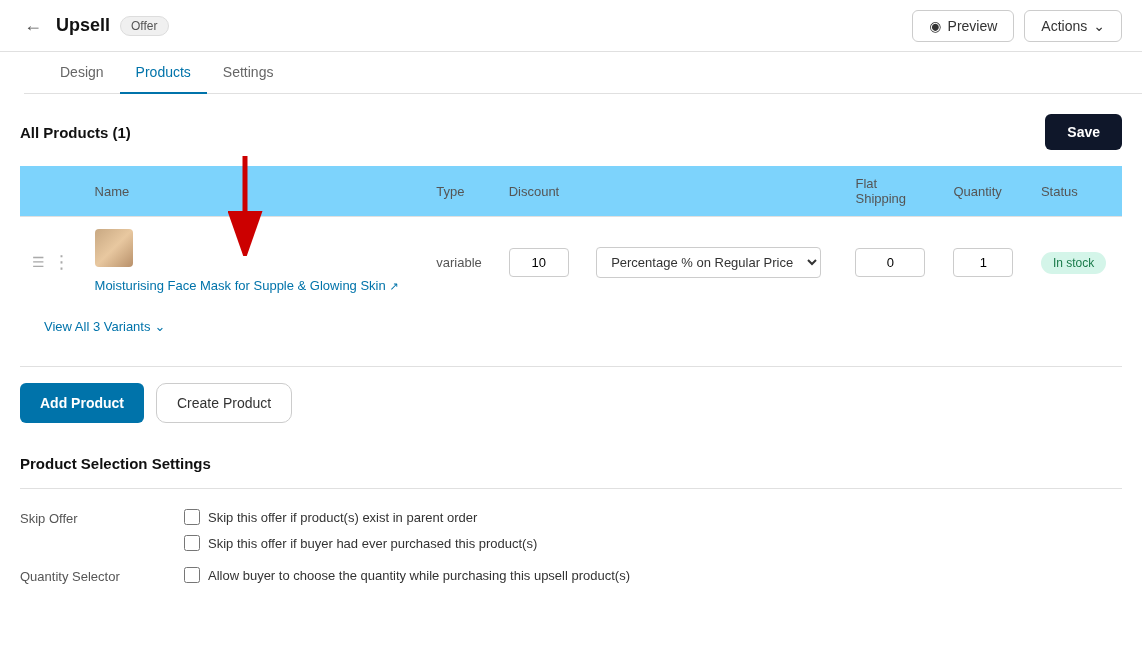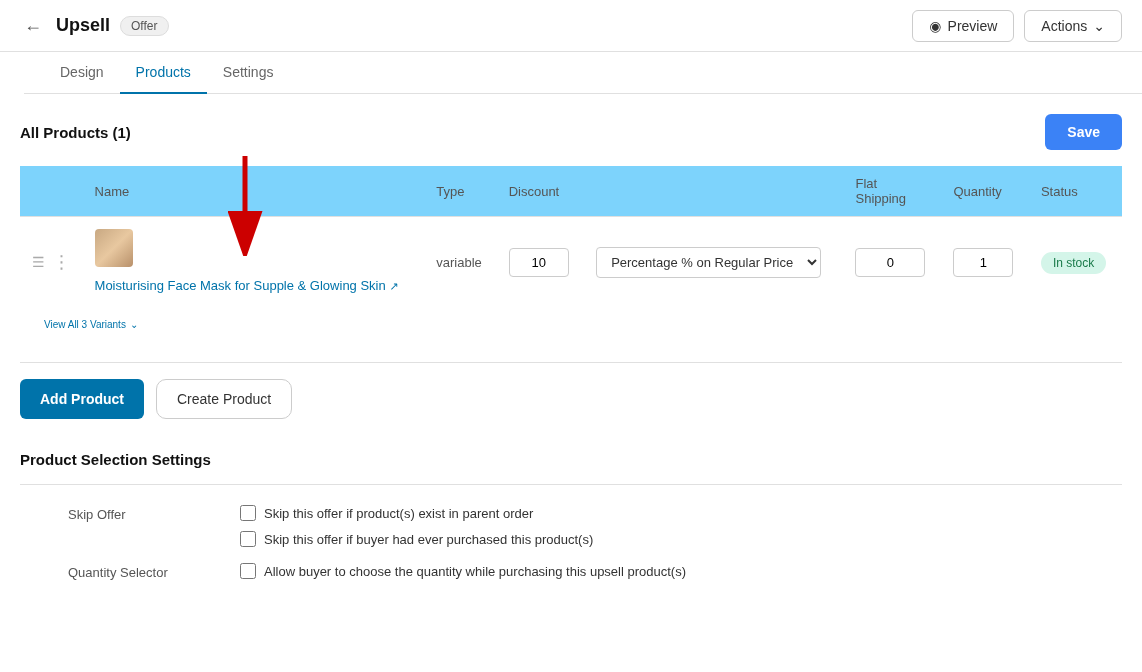--- a/index.html
+++ b/index.html
@@ -40,21 +40,21 @@
     
     .main { padding: 20px; }
 
     
     .products-header {
       display: flex; justify-content: space-between; align-items: center;
       margin-bottom: 16px;
     }
     .products-title { font-size: 15px; font-weight: 600; color: #111; }
     .btn-save {
-      background: #3b82f6; color: #fff; border: none; border-radius: 6px;
+      background: #0f172a; color: #fff; border: none; border-radius: 6px;
       padding: 10px 22px; cursor: pointer; font-size: 14px; font-weight: 600;
     }
 
     
     .products-table { width: 100%; border-collapse: collapse; }
     .table-head { background: #7dd3fc; }
     .table-head th {
       padding: 10px 12px; text-align: left; font-size: 13px;
       font-weight: 500; color: #555; border-bottom: 1px solid #e0e0e0;
     }
@@ -87,21 +87,21 @@
       padding: 6px 8px; font-size: 13px; text-align: center;
     }
     .status-badge {
       background: #d4f5e9; color: #1a7a4a; border-radius: 12px;
       padding: 4px 12px; font-size: 12px; white-space: nowrap;
     }
 
     
     .view-variants {
       display: flex; align-items: center; gap: 4px;
-      color: #0073aa; font-size: 10px; cursor: pointer;
+      color: #0073aa; font-size: 13px; cursor: pointer;
       padding: 8px 12px; text-decoration: none;
     }
 
     
     .separator { border: none; border-top: 1px solid #e0e0e0; margin: 16px 0; }
 
     
     .action-buttons { display: flex; gap: 12px; margin-bottom: 32px; }
     .btn-add-product {
       background: #0073aa; color: #fff; border: none; border-radius: 6px;
@@ -110,23 +110,22 @@
     .btn-create-product {
       background: #fff; color: #333; border: 1px solid #ccc; border-radius: 10px;
       padding: 10px 20px; cursor: pointer; font-size: 14px; font-weight: 500;
     }
 
     
     .section-title { font-size: 15px; font-weight: 600; color: #111; margin-bottom: 16px; }
     .section-separator { border: none; border-top: 1px solid #e0e0e0; margin-bottom: 20px; }
 
     .settings-row {
-      display: flex; align-items: flex-start; gap: 32px;
+      display: flex; align-items: flex-start; gap: 24px;
       margin-bottom: 16px;
-      margin-left: 48px;
     }
     .settings-label {
       width: 140px; font-size: 13px; color: #555; padding-top: 2px; flex-shrink: 0;
     }
     .settings-options { display: flex; flex-direction: column; gap: 10px; }
     .checkbox-row { display: flex; align-items: center; gap: 8px; }
     .checkbox-row input[type="checkbox"] { width: 16px; height: 16px; cursor: pointer; }
     .checkbox-label { font-size: 13px; color: #333; }
 
     .table-wrapper { position: relative; }

